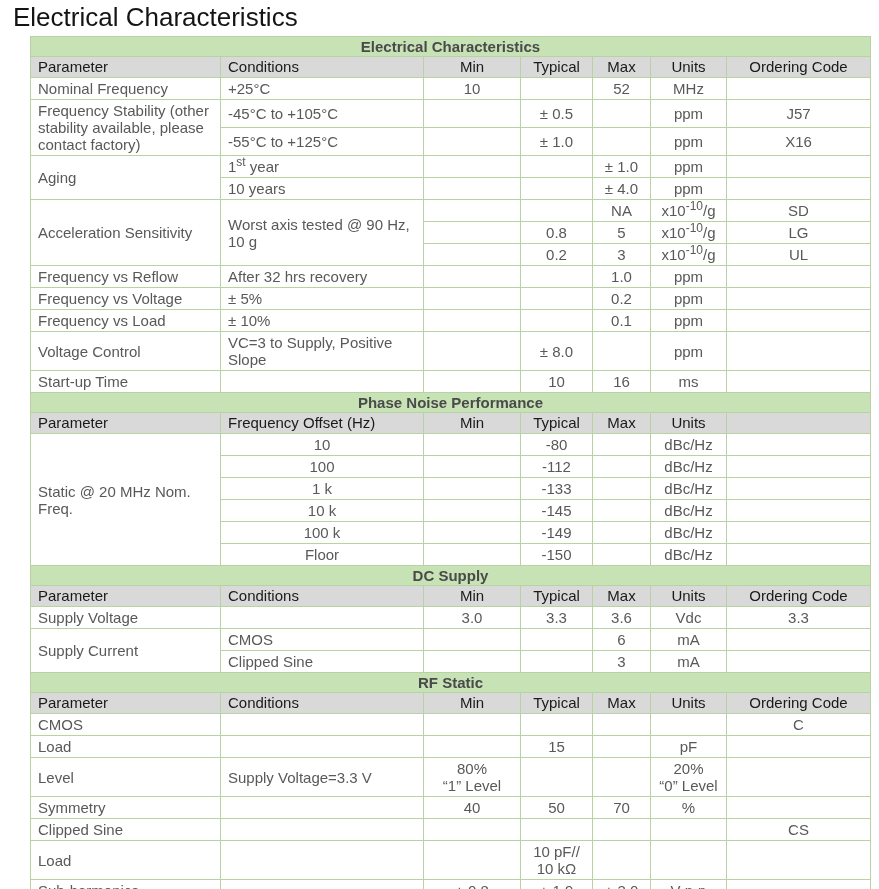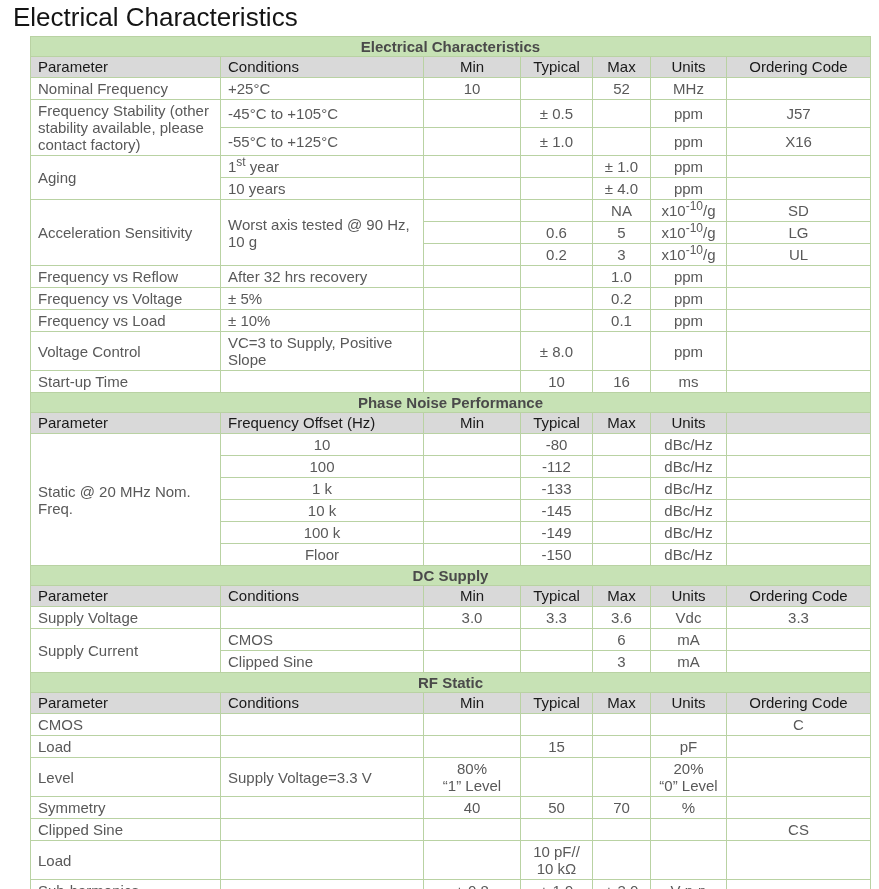--- a/index.html
+++ b/index.html
@@ -127,21 +127,21 @@
         <td rowspan="3" class="al">Acceleration Sensitivity</td>
         <td rowspan="3" class="al">Worst axis tested @ 90 Hz, 10 g</td>
         <td class="ac"></td>
         <td class="ac"></td>
         <td class="ac">NA</td>
         <td class="ac">x10<sup>-10</sup>/g</td>
         <td class="ac">SD</td>
       </tr>
       <tr>
         <td class="ac"></td>
-        <td class="ac">0.6</td>
+        <td class="ac">0.8</td>
         <td class="ac">5</td>
         <td class="ac">x10<sup>-10</sup>/g</td>
         <td class="ac">LG</td>
       </tr>
       <tr>
         <td class="ac"></td>
         <td class="ac">0.2</td>
         <td class="ac">3</td>
         <td class="ac">x10<sup>-10</sup>/g</td>
         <td class="ac">UL</td>

